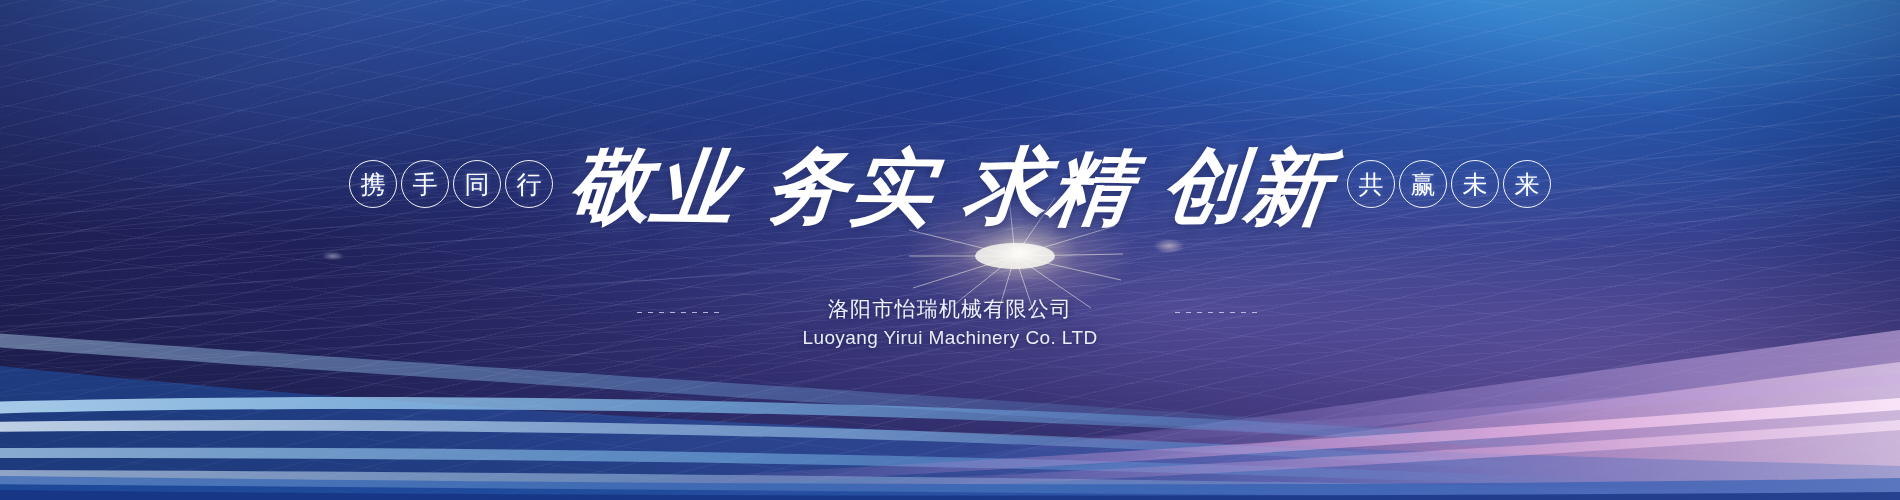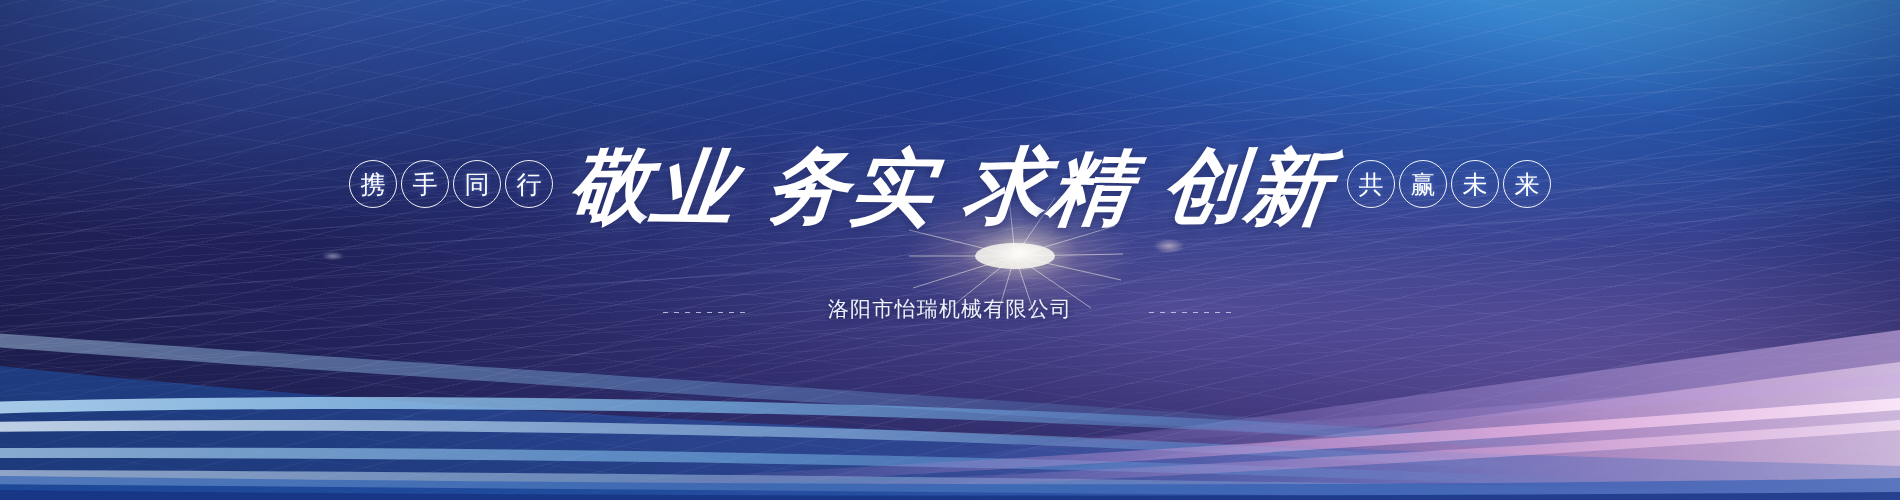--- a/index.html
+++ b/index.html
@@ -335,18 +335,19 @@
             <span>来</span>
           </div>
       </div>
 
     </div>
 
     <div class="company">
       <div class="dash left"></div>
       <div class="co-text">
         <div class="co-cn">洛阳市怡瑞机械有限公司</div>
+        <div class="co-en">Luoyang Yirui Machinery Co. LTD</div>
       </div>
       <div class="dash right"></div>
     </div>
 
   </div>
 </div>
 
 </body></html>

